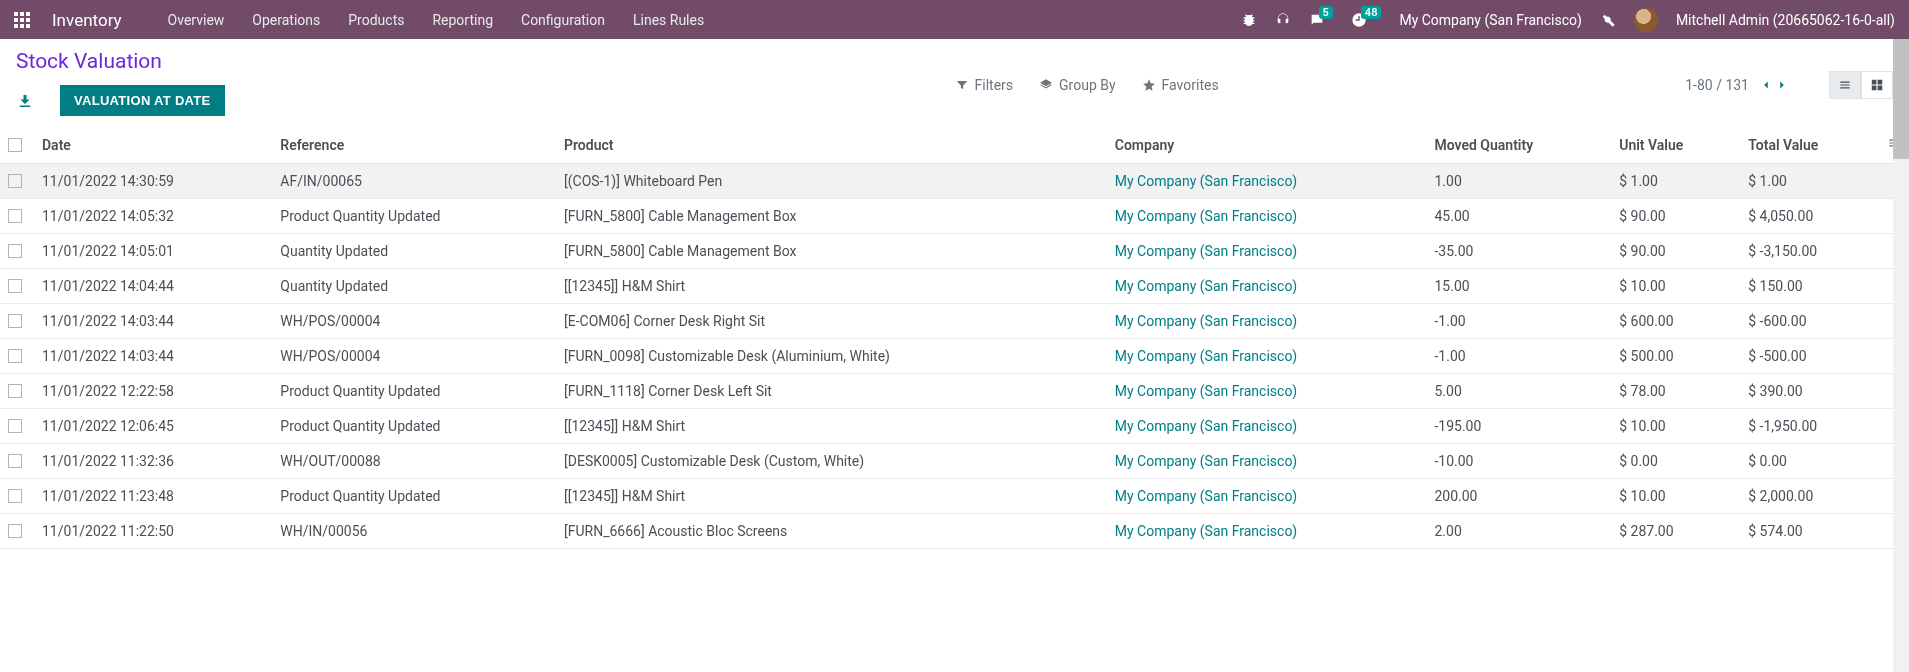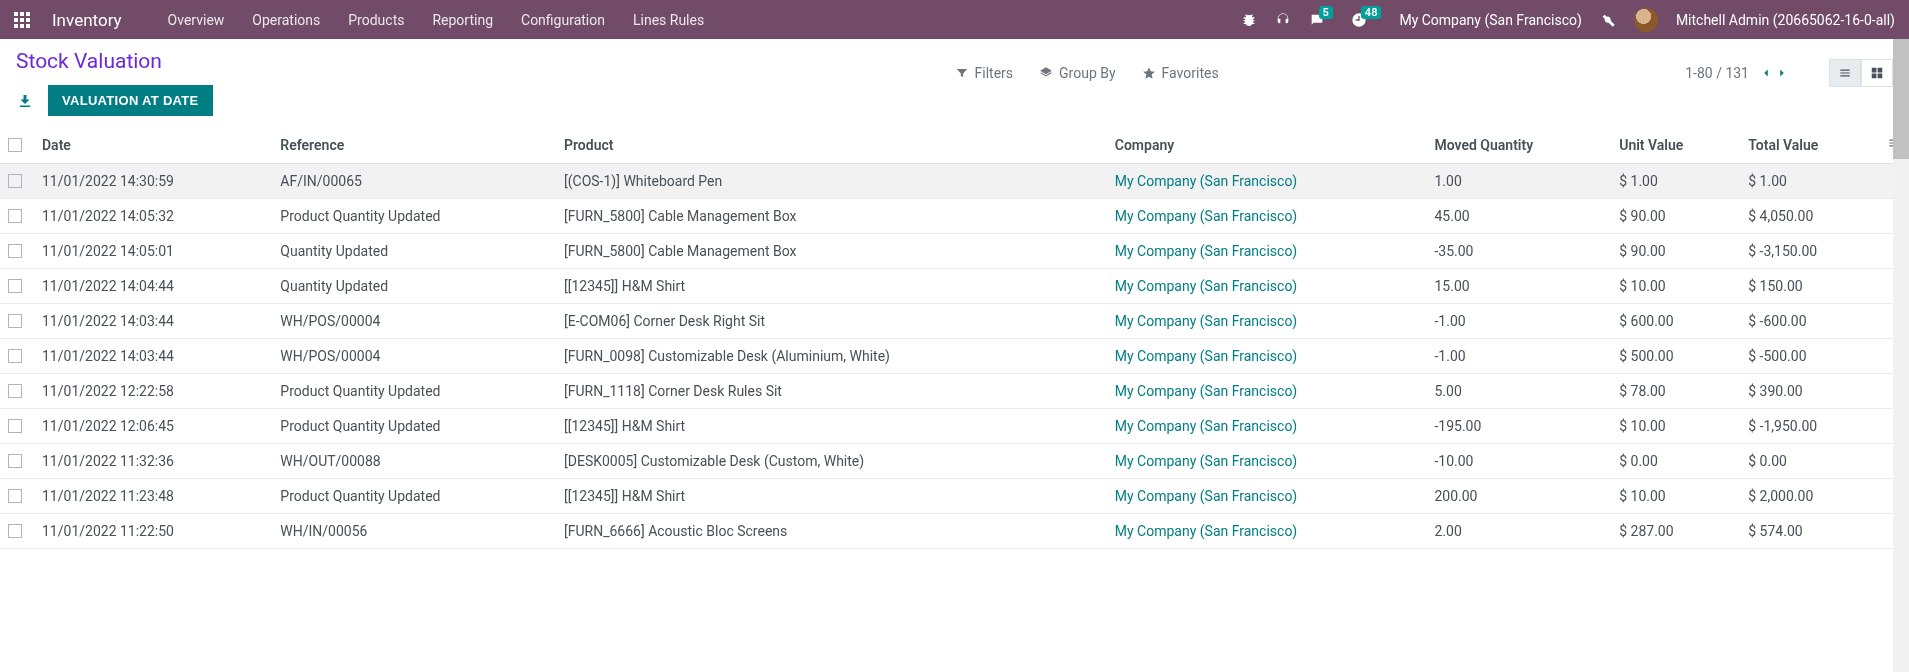--- a/index.html
+++ b/index.html
@@ -20,27 +20,27 @@
   .avatar { width: 24px; height: 24px; border-radius: 50%; background: radial-gradient(circle at 40% 35%, #d9b38c 0 35%, #8b5a2b 36% 100%); }
   .user-name { color: #fff; font-size: 14px; }
 
   
   .control-zone { padding: 10px 16px 4px; display: flex; align-items: flex-start; }
   .cz-left { flex: 0 0 50%; }
   .cz-right { flex: 0 0 50%; }
   .page-title { font-size: 21px; font-weight: 400; color: #6d28d9; margin-bottom: 12px; }
   .action-row { display: flex; align-items: center; gap: 14px; }
   .btn-download { width: 18px; height: 18px; fill: #017E84; cursor: pointer; }
-  .btn-primary { background: #017E84; color: #fff; border: none; padding: 8px 14px; font-size: 13px; font-weight: 600; letter-spacing: .3px; cursor: pointer; }
+  .btn-primary { background: #017E84; color: #fff; border: none; padding: 8px 14px; font-size: 13px; font-weight: 600; letter-spacing: .3px; cursor: pointer; margin-left: 12px; }
 
   .search-input-wrap { border-bottom: 1px solid #ccc; display: flex; align-items: center; height: 30px; }
   .search-input { border: none; outline: none; flex: 1; font-size: 14px; padding: 4px 2px; color: #888; }
   .search-icon { width: 16px; height: 16px; fill: #6c757d; cursor: pointer; }
 
-  .toolbar-row { display: flex; align-items: center; gap: 26px; margin-top: 10px; color: #6c757d; }
+  .toolbar-row { display: flex; align-items: center; gap: 26px; margin-top: 22px; color: #6c757d; }
   .toolbar-item { display: flex; align-items: center; gap: 6px; cursor: pointer; font-size: 14px; }
   .toolbar-item svg { width: 14px; height: 14px; fill: #6c757d; }
   .toolbar-spacer { flex: 1; }
   .pager { display: flex; align-items: center; gap: 10px; font-size: 14px; color: #6c757d; }
   .pager-arrows { display: flex; gap: 2px; }
   .pager-arrows svg { width: 14px; height: 14px; fill: #017E84; cursor: pointer; }
   .view-switch { display: flex; gap: 0; margin-left: 14px; }
   .view-btn { border: 1px solid #dee2e6; background: #fff; width: 32px; height: 28px; display: flex; align-items: center; justify-content: center; cursor: pointer; }
   .view-btn.active { background: #e9ecef; }
   .view-btn svg { width: 14px; height: 14px; fill: #495057; }
@@ -268,21 +268,21 @@
         <td class="right">$ 500.00</td>
         <td class="right">$ -500.00</td>
         <td class="opt-col"></td>
       </tr>
       <tr class="r">
         <td class="chk-col">
           <div class="chk"></div>
         </td>
         <td>11/01/2022 12:22:58</td>
         <td>Product Quantity Updated</td>
-        <td>[FURN_1118] Corner Desk Rules Sit</td>
+        <td>[FURN_1118] Corner Desk Left Sit</td>
         <td class="link">My Company (San Francisco)</td>
         <td class="right">5.00</td>
         <td class="right">$ 78.00</td>
         <td class="right">$ 390.00</td>
         <td class="opt-col"></td>
       </tr>
       <tr class="r">
         <td class="chk-col">
           <div class="chk"></div>
         </td>

